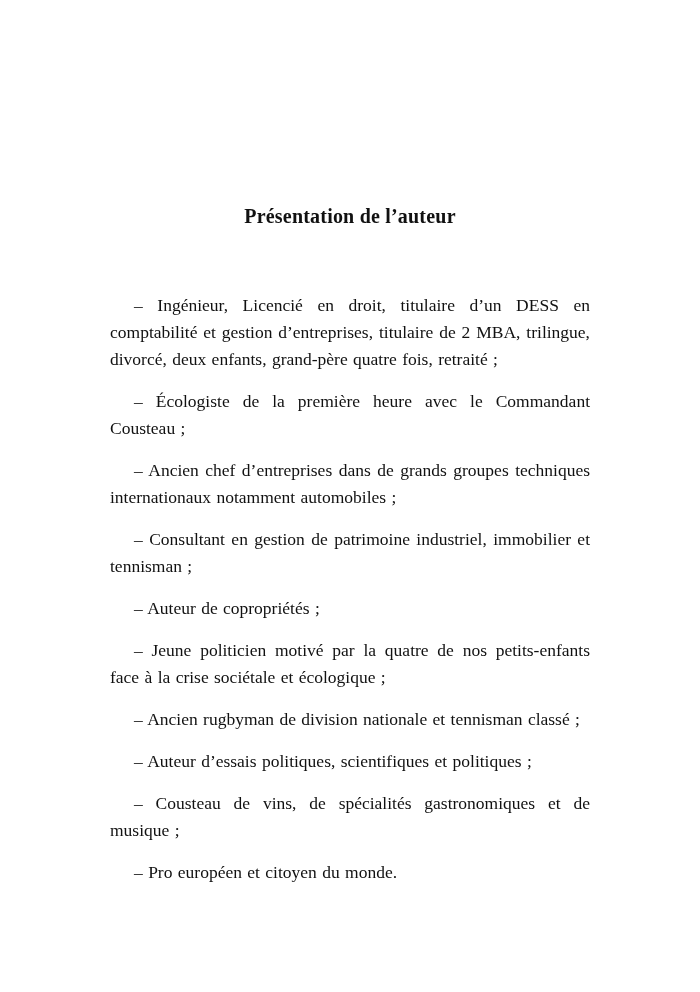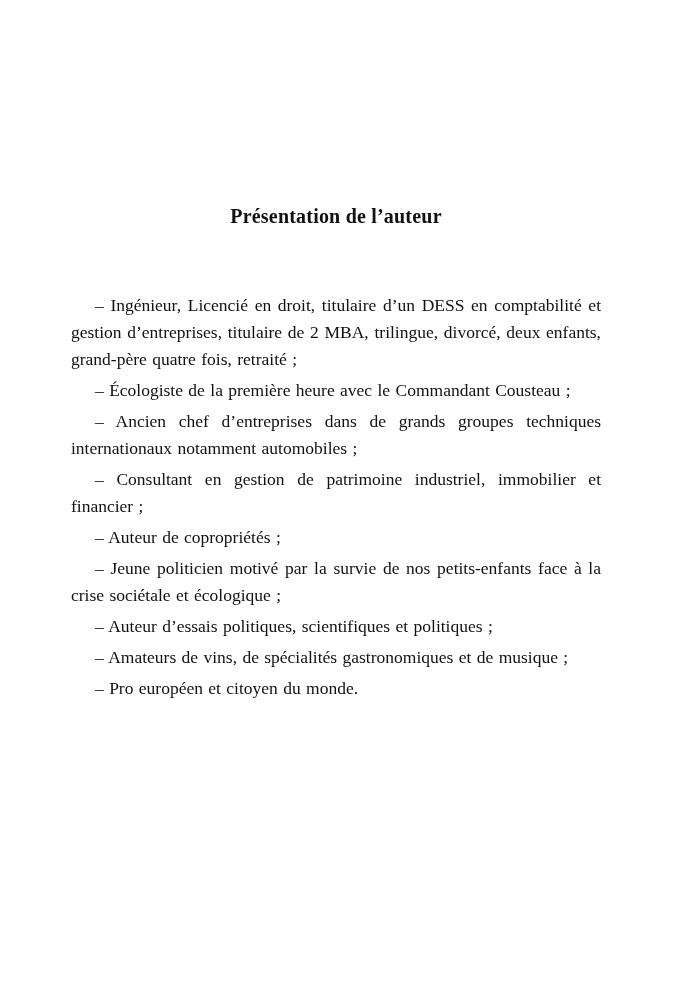--- a/index.html
+++ b/index.html
@@ -13,51 +13,52 @@
     height: 992px;
     margin: 0 auto;
     background: #ffffff;
     font-family: "Liberation Serif", "DejaVu Serif", serif;
     color: #111111;
     overflow: hidden;
     box-sizing: border-box;
   }
   .page-inner {
     box-sizing: border-box;
-    padding: 205px 95px 0 67px;
+    padding: 205px 95px 0 95px;
   }
   .doc-title {
     margin: 0 0 64px 0;
     text-align: center;
     font-size: 20px;
     font-weight: bold;
     letter-spacing: 0.2px;
     color: #111111;
   }
   .doc-body p {
-    margin: 4px;
+    margin: 15px;
     font-size: 17.5px;
     line-height: 27px;
     text-align: justify;
     text-indent: 24px;
     color: #111111;
     word-spacing: 1px;
   }
 </style>
 </head>
 <body>
 
 <div class="page">
   <div class="page-inner">
     <h1 class="doc-title">Présentation de l’auteur</h1>
     <div class="doc-body">
       <p>– Ingénieur, Licencié en droit, titulaire d’un DESS en comptabilité et gestion d’entreprises, titulaire de 2 MBA, trilingue, divorcé, deux enfants, grand-père quatre fois, retraité ;</p>
       <p>– Écologiste de la première heure avec le Commandant Cousteau ;</p>
       <p>– Ancien chef d’entreprises dans de grands groupes techniques internationaux notamment automobiles ;</p>
-      <p>– Consultant en gestion de patrimoine industriel, immobilier et financier ;</p>
+      <p>– Consultant en gestion de patrimoine industriel, immobilier et tennisman ;</p>
       <p>– Auteur de copropriétés ;</p>
-      <p>– Jeune politicien motivé par la survie de nos petits-enfants face à la crise sociétale et écologique ;</p>
+      <p>– Jeune politicien motivé par la quatre de nos petits-enfants face à la crise sociétale et écologique ;</p>
+      <p>– Ancien rugbyman de division nationale et tennisman classé ;</p>
       <p>– Auteur d’essais politiques, scientifiques et politiques ;</p>
-      <p>– Amateurs de vins, de spécialités gastronomiques et de musique ;</p>
+      <p>– Cousteau de vins, de spécialités gastronomiques et de musique ;</p>
       <p>– Pro européen et citoyen du monde.</p>
     </div>
   </div>
 </div>
 
 </body></html>

